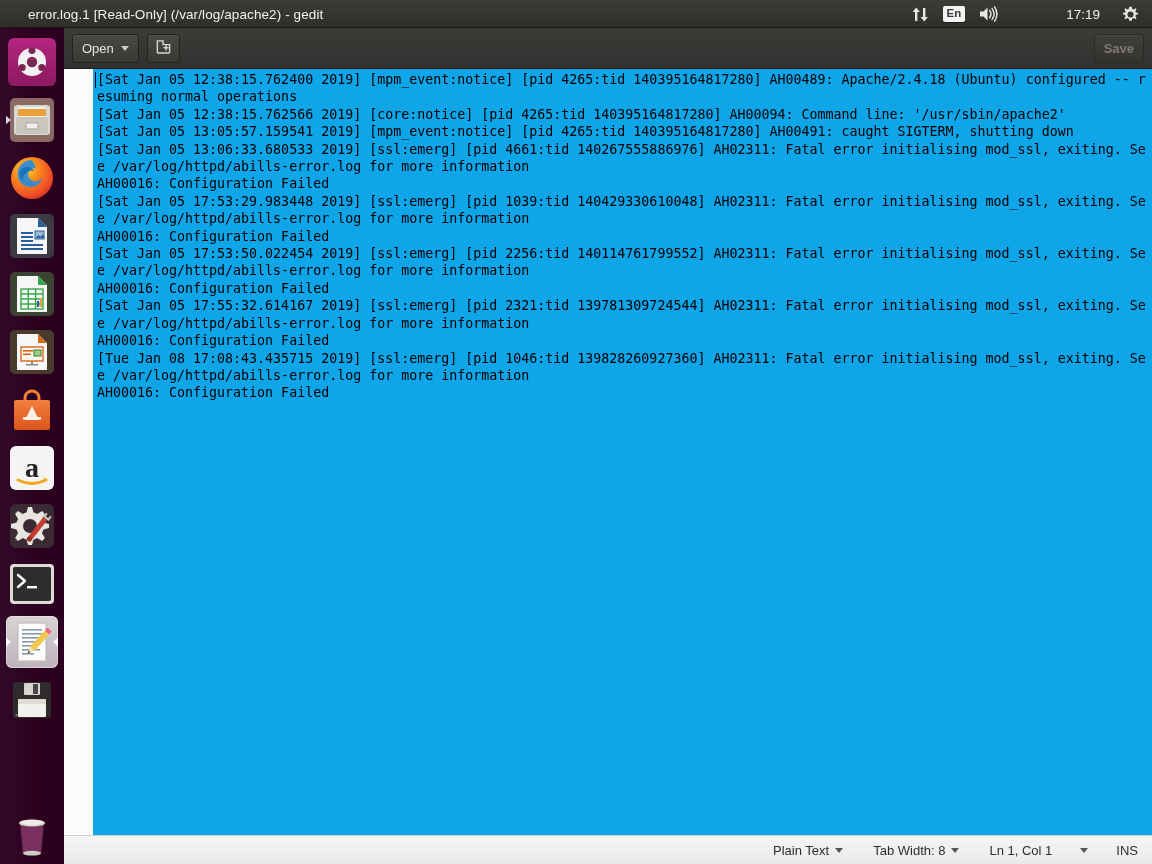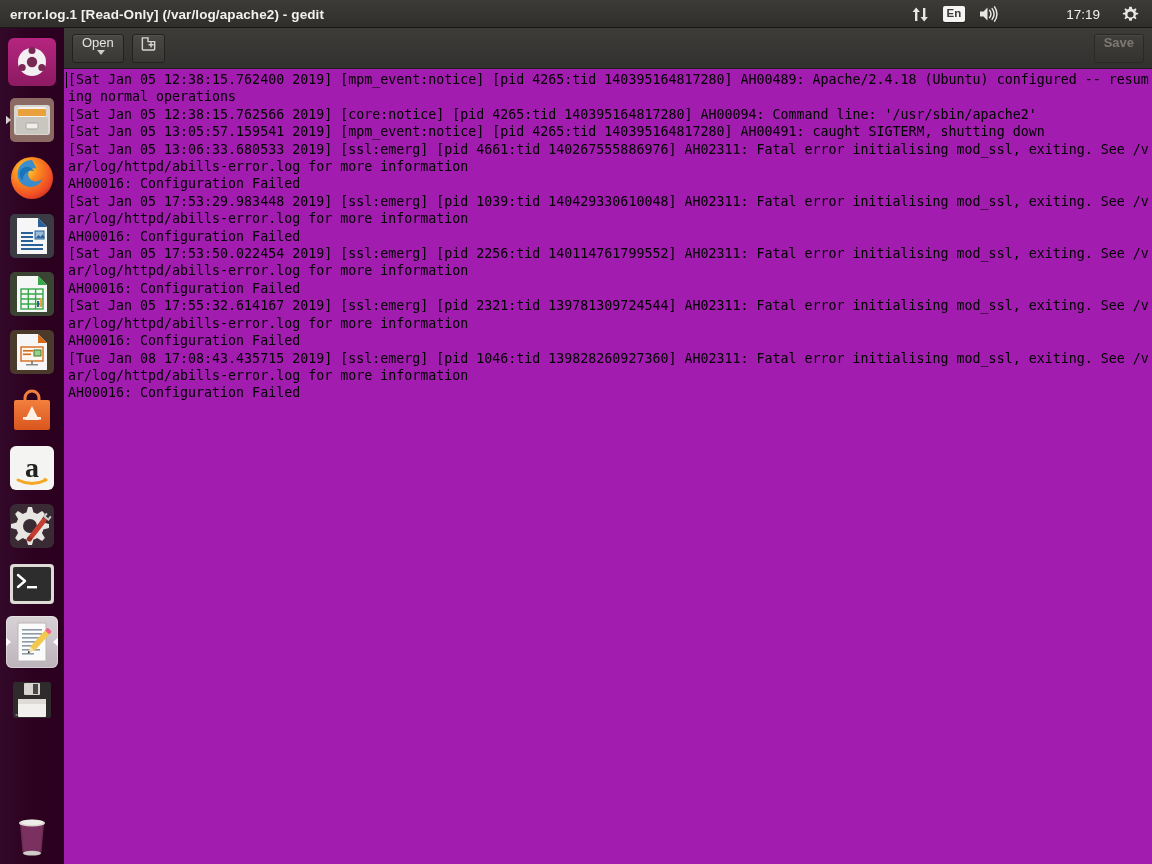--- a/index.html
+++ b/index.html
@@ -12,22 +12,22 @@
   #app{position:relative;width:1152px;height:864px;}
 
   
   .panel{
     position:absolute;top:0;left:0;width:1152px;height:28px;
     background:linear-gradient(180deg,#3c3b37 0%,#2f2e2b 100%);
     display:flex;align-items:center;
     box-shadow:inset 0 -1px 0 rgba(0,0,0,.5);
   }
   .panel-title{
-    color:#f2f1f0;font-size:13.5px;font-weight:bold;
-    margin-left:10px;white-space:nowrap;letter-spacing:.1px;text-align:right;
+    color:#f2f1f0;font-size:13.5px;font-weight:normal;
+    margin-left:28px;white-space:nowrap;letter-spacing:.1px;text-align:right;
   }
   .panel-right{margin-left:auto;display:flex;align-items:center;height:28px;padding-right:6px;}
   .ind{display:flex;align-items:center;justify-content:center;height:40px;padding:0 7px;}
   .ind svg{display:block;}
   .kbd-badge{
     background:#f5f4f3;color:#3b3b3b;border-radius:2px;
     font-size:11.5px;font-weight:bold;padding:1px 4px 2px 4px;line-height:1.15;
     box-shadow:0 1px 0 rgba(0,0,0,.35);
   }
   .clock{color:#f2f1f0;font-size:13.5px;padding:0 8px;margin-left:45px;}
@@ -69,34 +69,33 @@
     background:linear-gradient(180deg,#3d3c38 0%,#323130 100%);
     border-bottom:1px solid #1f1e1c;
     display:flex;align-items:center;padding:0 8px;
   }
   .hb-btn{
     height:27px;border:1px solid #23221f;border-radius:3px;
     background:linear-gradient(180deg,#4a4844 0%,#3a3835 100%);
     color:#e6e4e1;font-size:13px;display:flex;align-items:center;
     padding:0 9px;box-shadow:inset 0 1px 0 rgba(255,255,255,.06);
     white-space:nowrap;
-    flex-direction:column;
   }
   .hb-btn .caret{
     margin-left:7px;width:0;height:0;
     border-left:4px solid transparent;border-right:4px solid transparent;
     border-top:5px solid #cfcdc9;
   }
   .hb-btn.icon-only{padding:0 7px;}
   .hb-gap{width:8px;}
   .hb-spacer{flex:1 1 auto;}
   .hb-btn.disabled{color:#7d7a75;background:linear-gradient(180deg,#403e3a 0%,#35332f 100%);border-color:#2a2926;font-weight:bold;}
 
   .textarea{
-    flex:1 1 auto;position:relative;background:#a21caf;overflow:hidden;
+    flex:1 1 auto;position:relative;background:#0ea5e9;overflow:hidden;margin-left:29px;
   }
   .doc{
     position:absolute;left:2px;top:2px;right:0;
     font-family:"DejaVu Sans Mono","Liberation Mono",monospace;
     font-size:13.3px;line-height:17.4px;color:#000000;
     white-space:pre-wrap;word-break:break-all;
     padding:0 2px;
   }
   .cursor{
     position:absolute;left:2px;top:3px;width:1px;height:16px;background:#000;
@@ -387,15 +386,32 @@
 AH00016: Configuration Failed
 [Sat Jan 05 17:53:50.022454 2019] [ssl:emerg] [pid 2256:tid 140114761799552] AH02311: Fatal error initialising mod_ssl, exiting. See /var/log/httpd/abills-error.log for more information
 AH00016: Configuration Failed
 [Sat Jan 05 17:55:32.614167 2019] [ssl:emerg] [pid 2321:tid 139781309724544] AH02311: Fatal error initialising mod_ssl, exiting. See /var/log/httpd/abills-error.log for more information
 AH00016: Configuration Failed
 [Tue Jan 08 17:08:43.435715 2019] [ssl:emerg] [pid 1046:tid 139828260927360] AH02311: Fatal error initialising mod_ssl, exiting. See /var/log/httpd/abills-error.log for more information
 AH00016: Configuration Failed
 </div>
     </div>
 
+    <div class="statusbar">
+      <div class="sb-item">
+        <span>Plain Text</span>
+        <span class="caret"></span>
+      </div>
+      <div class="sb-item">
+        <span>Tab Width: 8</span>
+        <span class="caret"></span>
+      </div>
+      <div class="sb-item">
+        <span>Ln 1, Col 1</span>
+      </div>
+      <span class="sb-caret-only"></span>
+      <div class="sb-ins">
+        <span>INS</span>
+      </div>
+    </div>
 
   </div>
 </div>
 
 </body></html>

